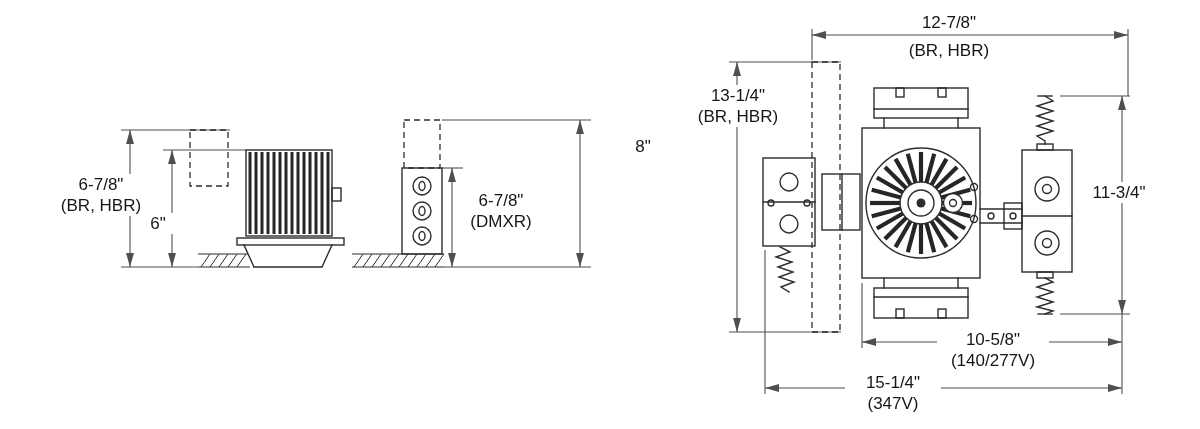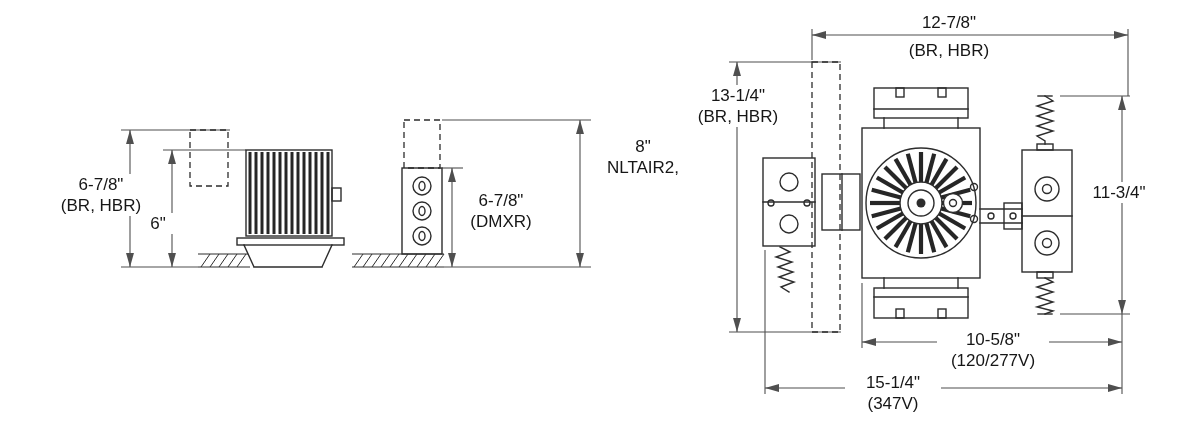--- a/index.html
+++ b/index.html
@@ -276,40 +276,39 @@
     <span>6"</span>
   </div>
 
   <div class="label bg" style="left:458px;top:190px;width:82px">
     <span>6-7/8"</span>
     <span>(DMXR)</span>
   </div>
 
   <div class="label" style="left:588px;top:136px;width:110px">
     <span>8"</span>
-    <span>NLTAIR2,</span>
   </div>
 
   <div class="label" style="left:893px;top:12px;width:112px">
     <span>12-7/8"</span>
     <span class="gap">(BR, HBR)</span>
   </div>
 
   <div class="label bg" style="left:691px;top:85px;width:90px">
     <span>13-1/4"</span>
     <span>(BR, HBR)</span>
   </div>
 
   <div class="label bg" style="left:1080px;top:182px;width:74px">
     <span>11-3/4"</span>
   </div>
 
   <div class="label bg" style="left:937px;top:329px;width:108px">
     <span>10-5/8"</span>
-    <span>(120/277V)</span>
+    <span>(140/277V)</span>
   </div>
 
   <div class="label bg" style="left:845px;top:372px;width:92px">
     <span>15-1/4"</span>
     <span>(347V)</span>
   </div>
 
 </div>
 
 </body></html>

